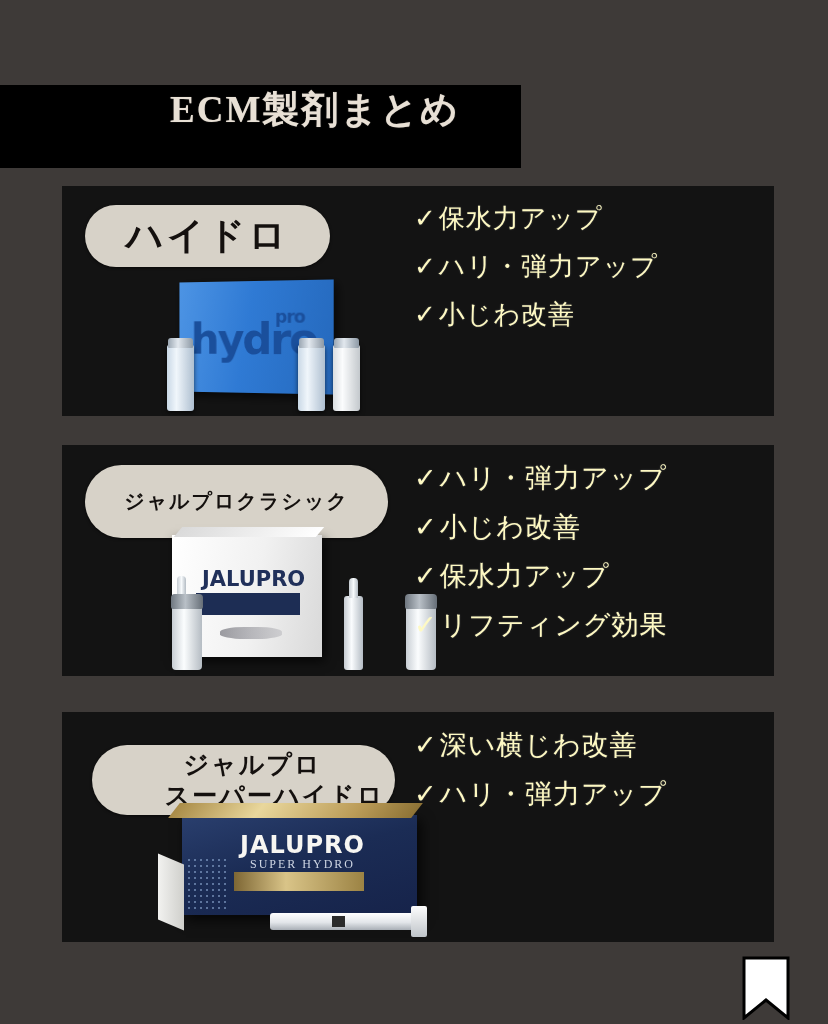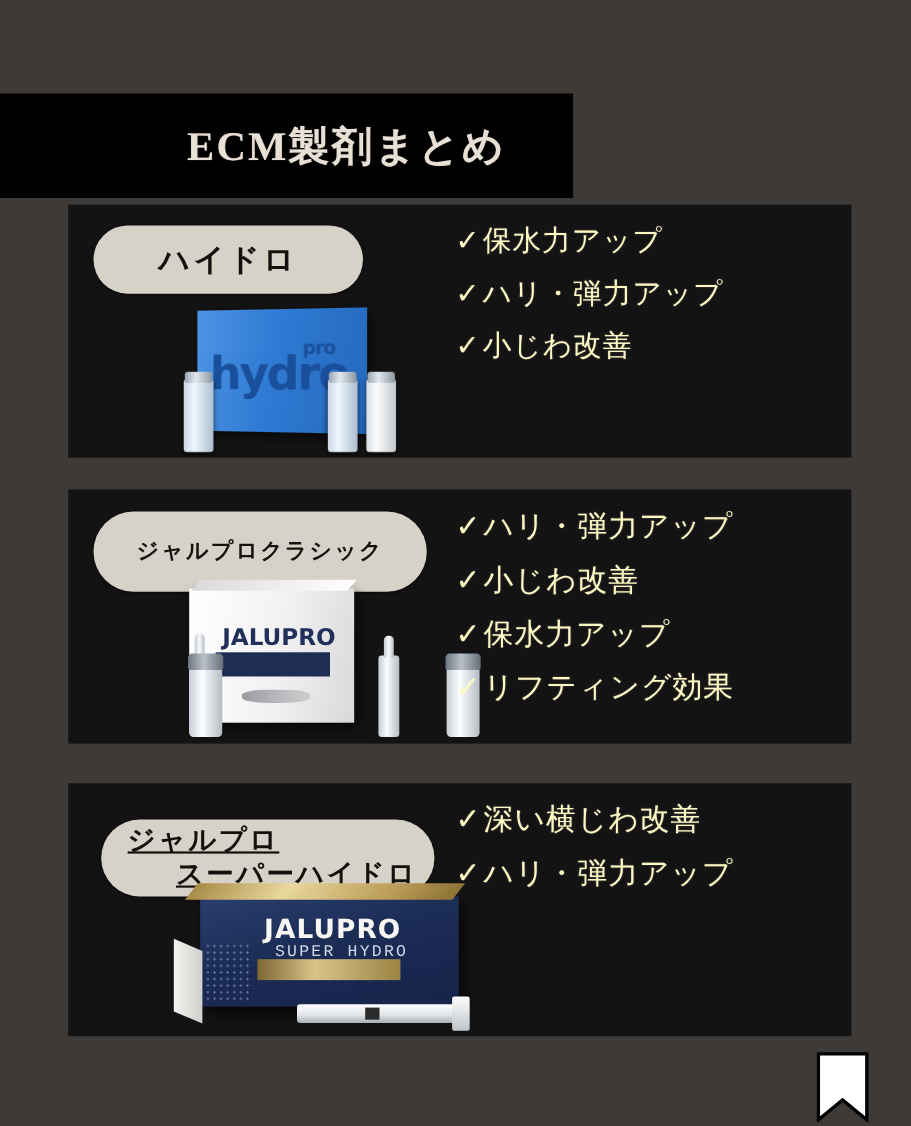--- a/index.html
+++ b/index.html
@@ -14,24 +14,23 @@
     overflow: hidden;
     font-family: "Liberation Serif", "DejaVu Serif", serif;
   }
 
   
   .title-banner {
     position: absolute;
     left: 0;
     top: 85px;
     width: 521px;
-    height: 95px;
+    height: 83px;
     background: #000000;
     display: flex;
-    align-items: center;
     justify-content: center;
     box-sizing: border-box;
     padding-left: 109px;
   }
   .title-text {
     color: #e8e0d5;
     font-size: 37px;
     font-weight: 700;
     letter-spacing: 2px;
     font-family: "Liberation Serif", "DejaVu Serif", serif;
@@ -55,34 +54,34 @@
     background: #d7d2c8;
     border-radius: 40px;
     box-sizing: border-box;
     display: flex;
     flex-direction: column;
     justify-content: center;
     box-shadow: 0 1px 3px rgba(0,0,0,.6);
   }
   .badge-line {
     color: #14100e;
-    font-size: 28px;
+    font-size: 37px;
     font-weight: 700;
     letter-spacing: 3px;
     text-align: center;
     line-height: 1.25;
     font-family: "Liberation Serif", "DejaVu Serif", serif;
   }
   #card-0 .badge { left: 23px; top: 19px;  width: 245px; height: 62px; }
   #card-1 .badge { left: 23px; top: 20px;  width: 303px; height: 73px; }
   #card-2 .badge { left: 30px; top: 33px;  width: 303px; height: 70px; }
   #card-2 .badge { padding: 0 6px; }
   #card-2 .badge-line.indent { padding-left: 52px; }
   #card-1 .badge-line { font-size: 20px; letter-spacing: 2px; }
-  #card-2 .badge-line { font-size: 25px; letter-spacing: 2px; text-align: left; padding-left: 18px; text-decoration: underline;}
+  #card-2 .badge-line { font-size: 25px; letter-spacing: 2px; text-align: center; padding-left: 18px;}
   #card-2 .badge-line.indent { padding-left: 62px; }
 
   
   .benefits {
     position: absolute;
     left: 352px;
     top: 18px;
     width: 350px;
   }
   .benefit-row {
@@ -260,22 +259,22 @@
     left: 58px; top: 16px;
     font-family: "DejaVu Sans", sans-serif;
     font-size: 24px;
     font-weight: 700;
     color: #f7f6f2;
     letter-spacing: 1px;
   }
   .super-sub {
     position: absolute;
     left: 68px; top: 42px;
-    font-family: Liberation Mono, monospace;
-    font-size: 15px;
+    font-family: Liberation Serif, serif;
+    font-size: 12px;
     color: #cfd6e4;
     letter-spacing: 2px;
   }
   .super-band {
     position: absolute;
     left: 52px; top: 57px;
     width: 130px; height: 19px;
     background: linear-gradient(90deg,#7d6634,#d9c488 40%,#9c8344);
   }
   .super-dots {

